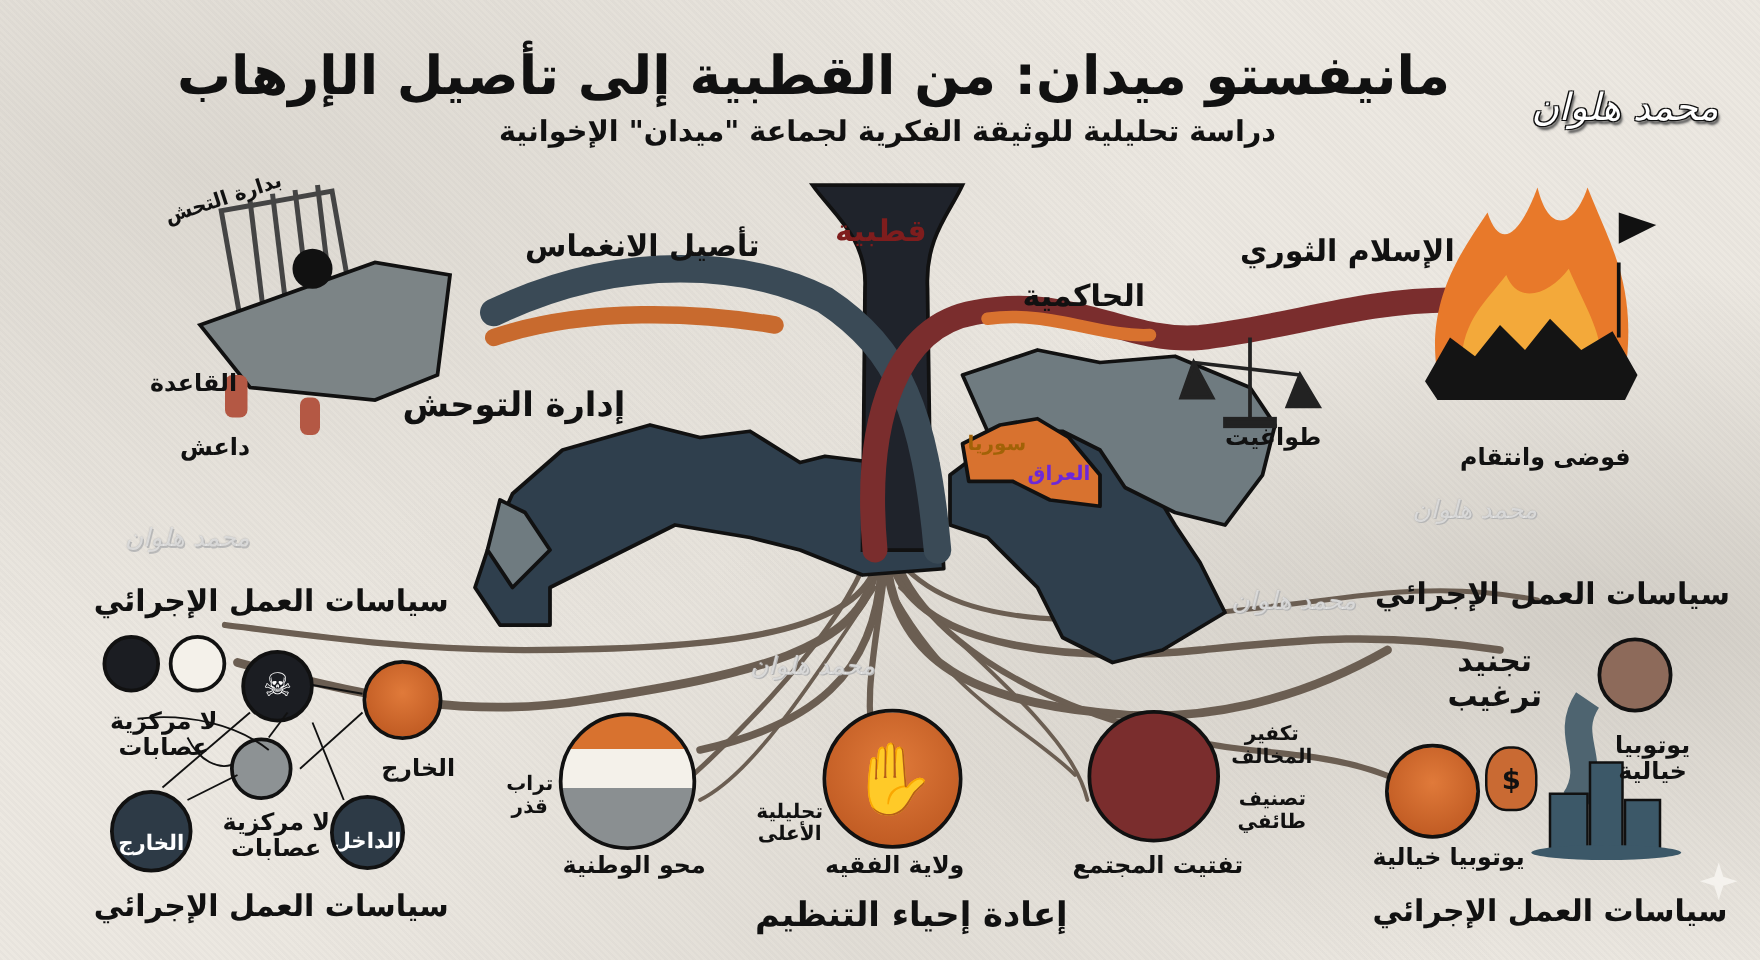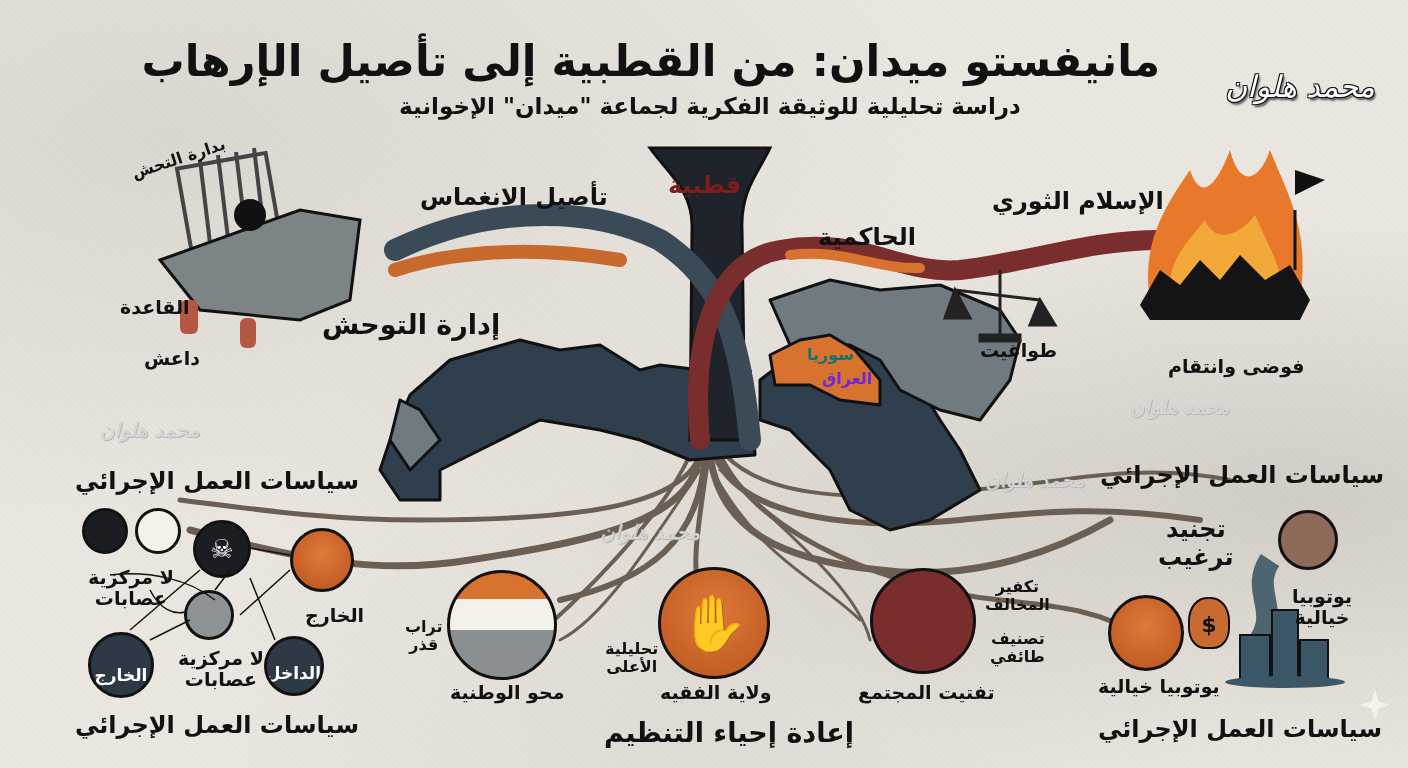--- a/index.html
+++ b/index.html
@@ -130,21 +130,21 @@
 <div class="abs t title">مانيفستو ميدان: من القطبية إلى تأصيل الإرهاب</div>
 <div class="abs t subtitle">دراسة تحليلية للوثيقة الفكرية لجماعة "ميدان" الإخوانية</div>
 <div class="abs signature">محمد هلوان</div>
 
 <div class="abs wm" style="top:418px;left:100px;">محمد هلوان</div>
 <div class="abs wm" style="top:395px;left:1130px;">محمد هلوان</div>
 <div class="abs wm" style="top:468px;left:985px;">محمد هلوان</div>
 <div class="abs wm" style="top:520px;left:600px;">محمد هلوان</div>
 
 <div class="abs t lbl-l" style="top:172px;left:668px;color:#7f1d1d;">قطبية</div>
-<div class="abs t lbl-s" style="top:346px;left:807px;color:#0f766e;text-align:right;">سوريا</div>
+<div class="abs t lbl-s" style="top:346px;left:774px;color:#a16207;text-align:right;">سوريا</div>
 <div class="abs t lbl-s" style="top:370px;left:822px;color:#6d28d9;">العراق</div>
 
 <div class="abs t lbl-s" style="top:150px;left:130px;transform:rotate(-18deg);">بدارة التحش</div>
 <div class="abs t lbl-l" style="top:184px;left:420px;">تأصيل الانغماس</div>
 <div class="abs t lbl-xl" style="top:310px;left:322px;">إدارة التوحش</div>
 <div class="abs t lbl-m" style="top:297px;left:120px;">القاعدة</div>
 <div class="abs t lbl-m" style="top:348px;left:144px;">داعش</div>
 
 <div class="abs t lbl-l" style="top:188px;left:992px;">الإسلام الثوري</div>
 <div class="abs t lbl-l" style="top:224px;left:818px;">الحاكمية</div>

